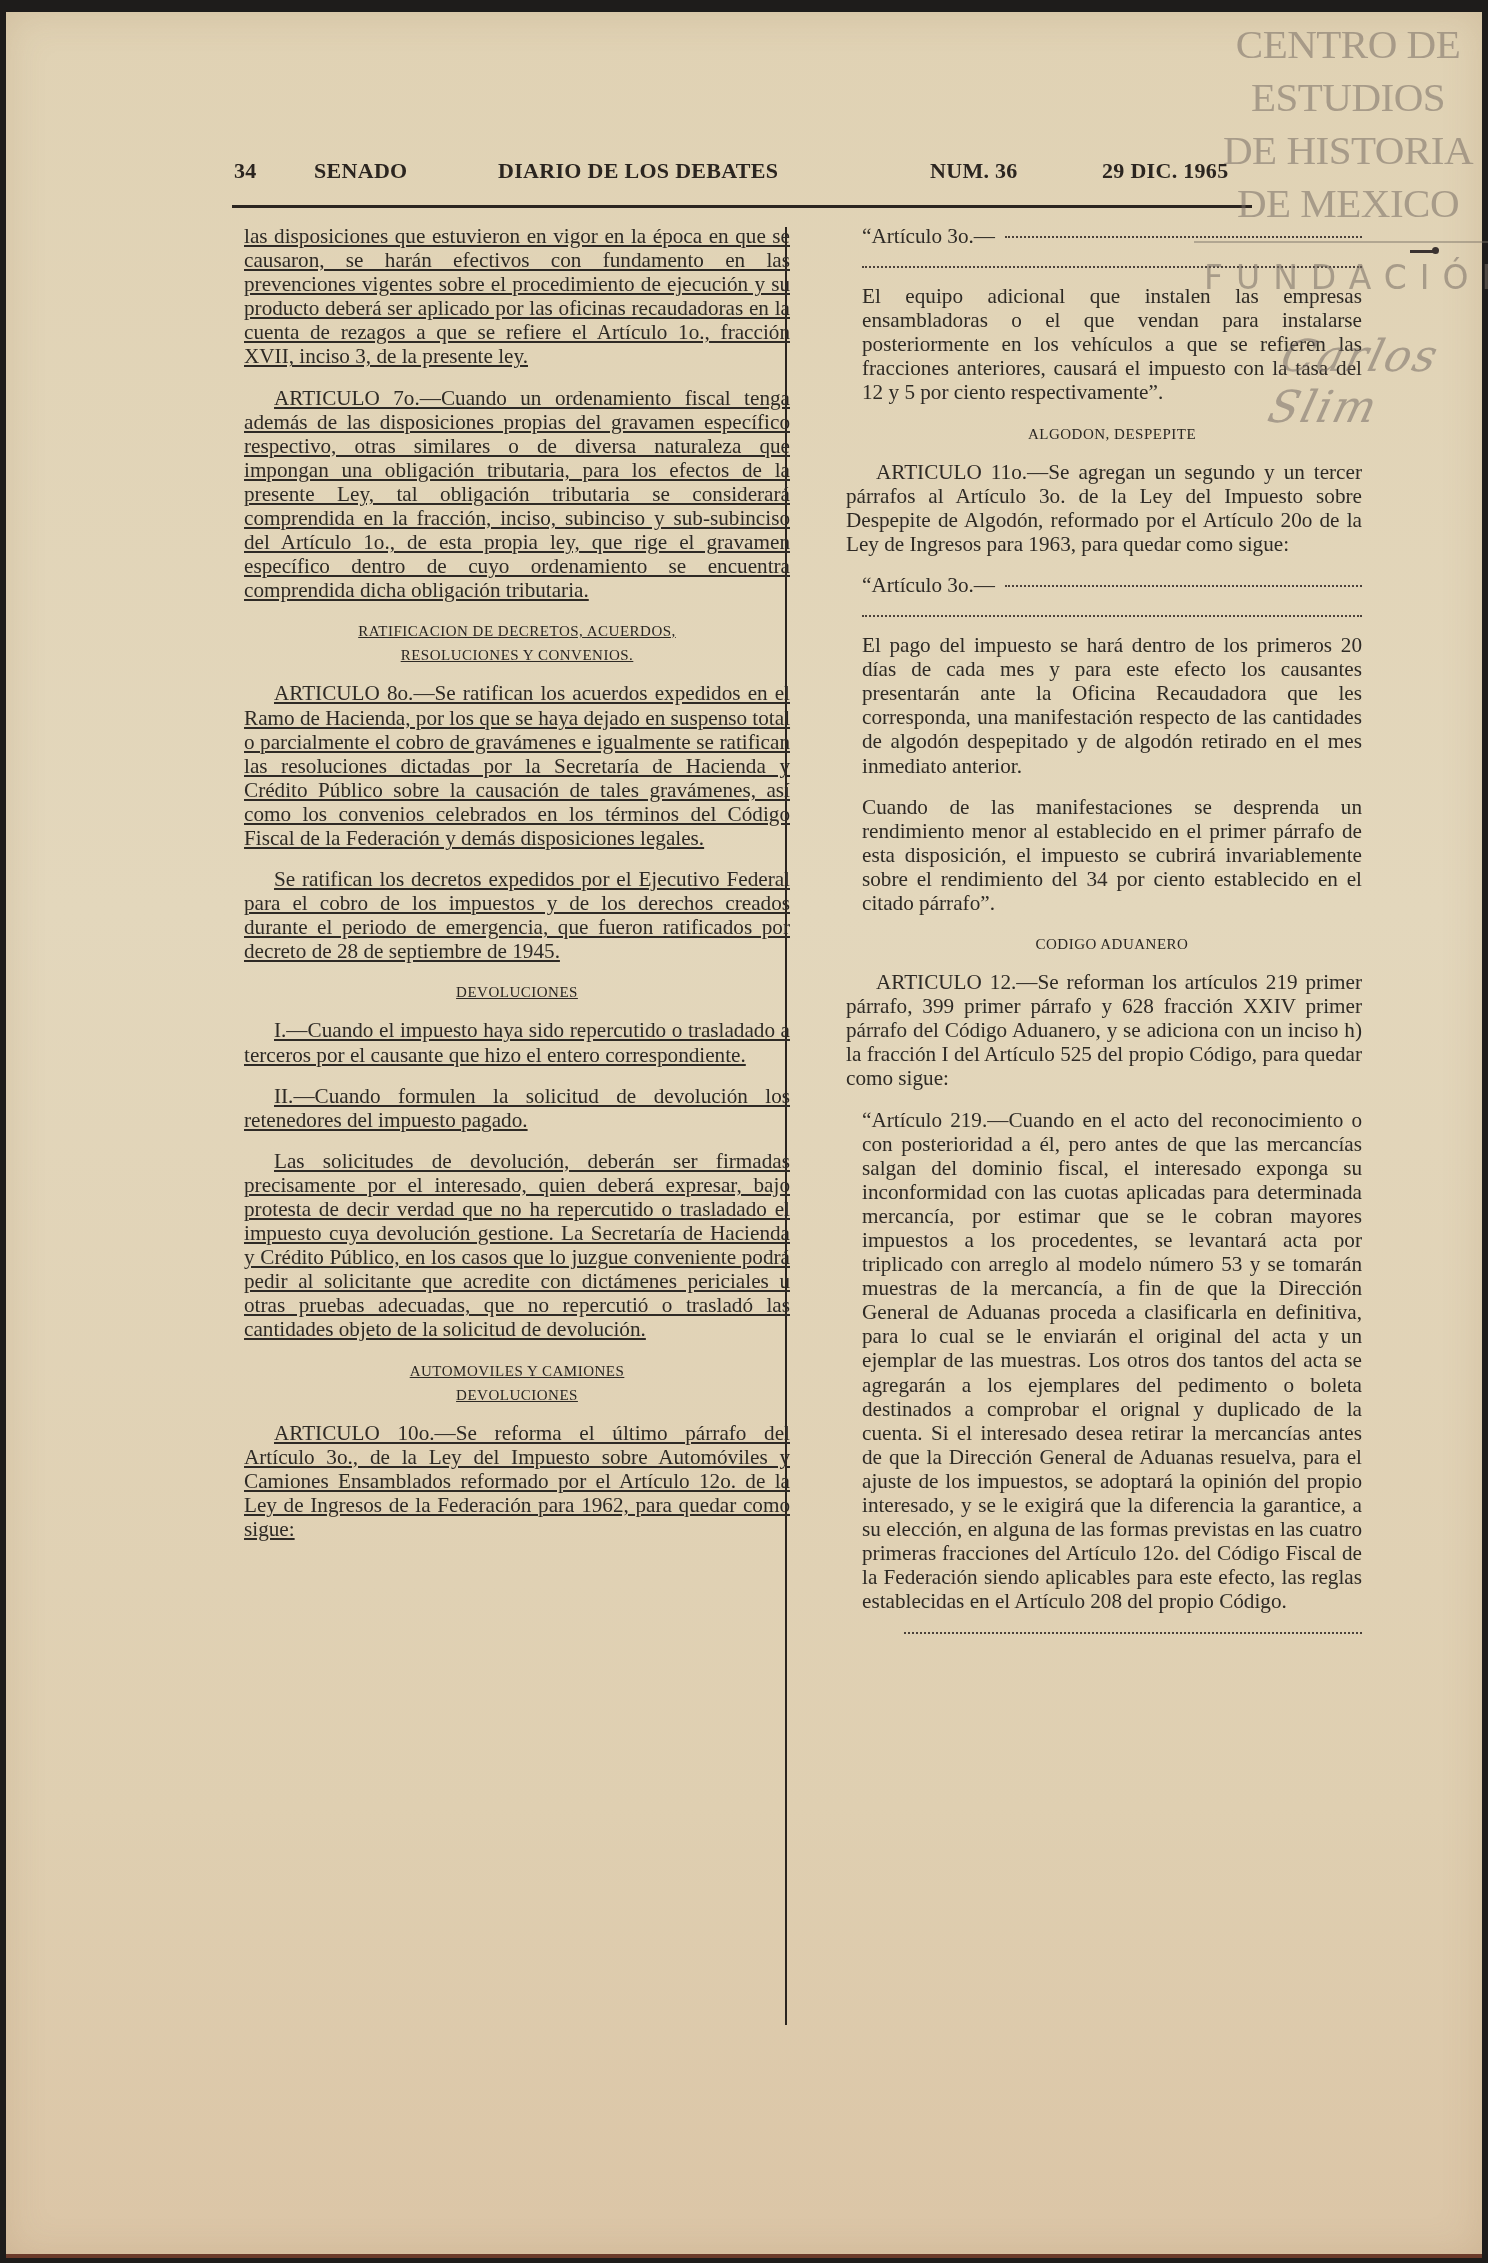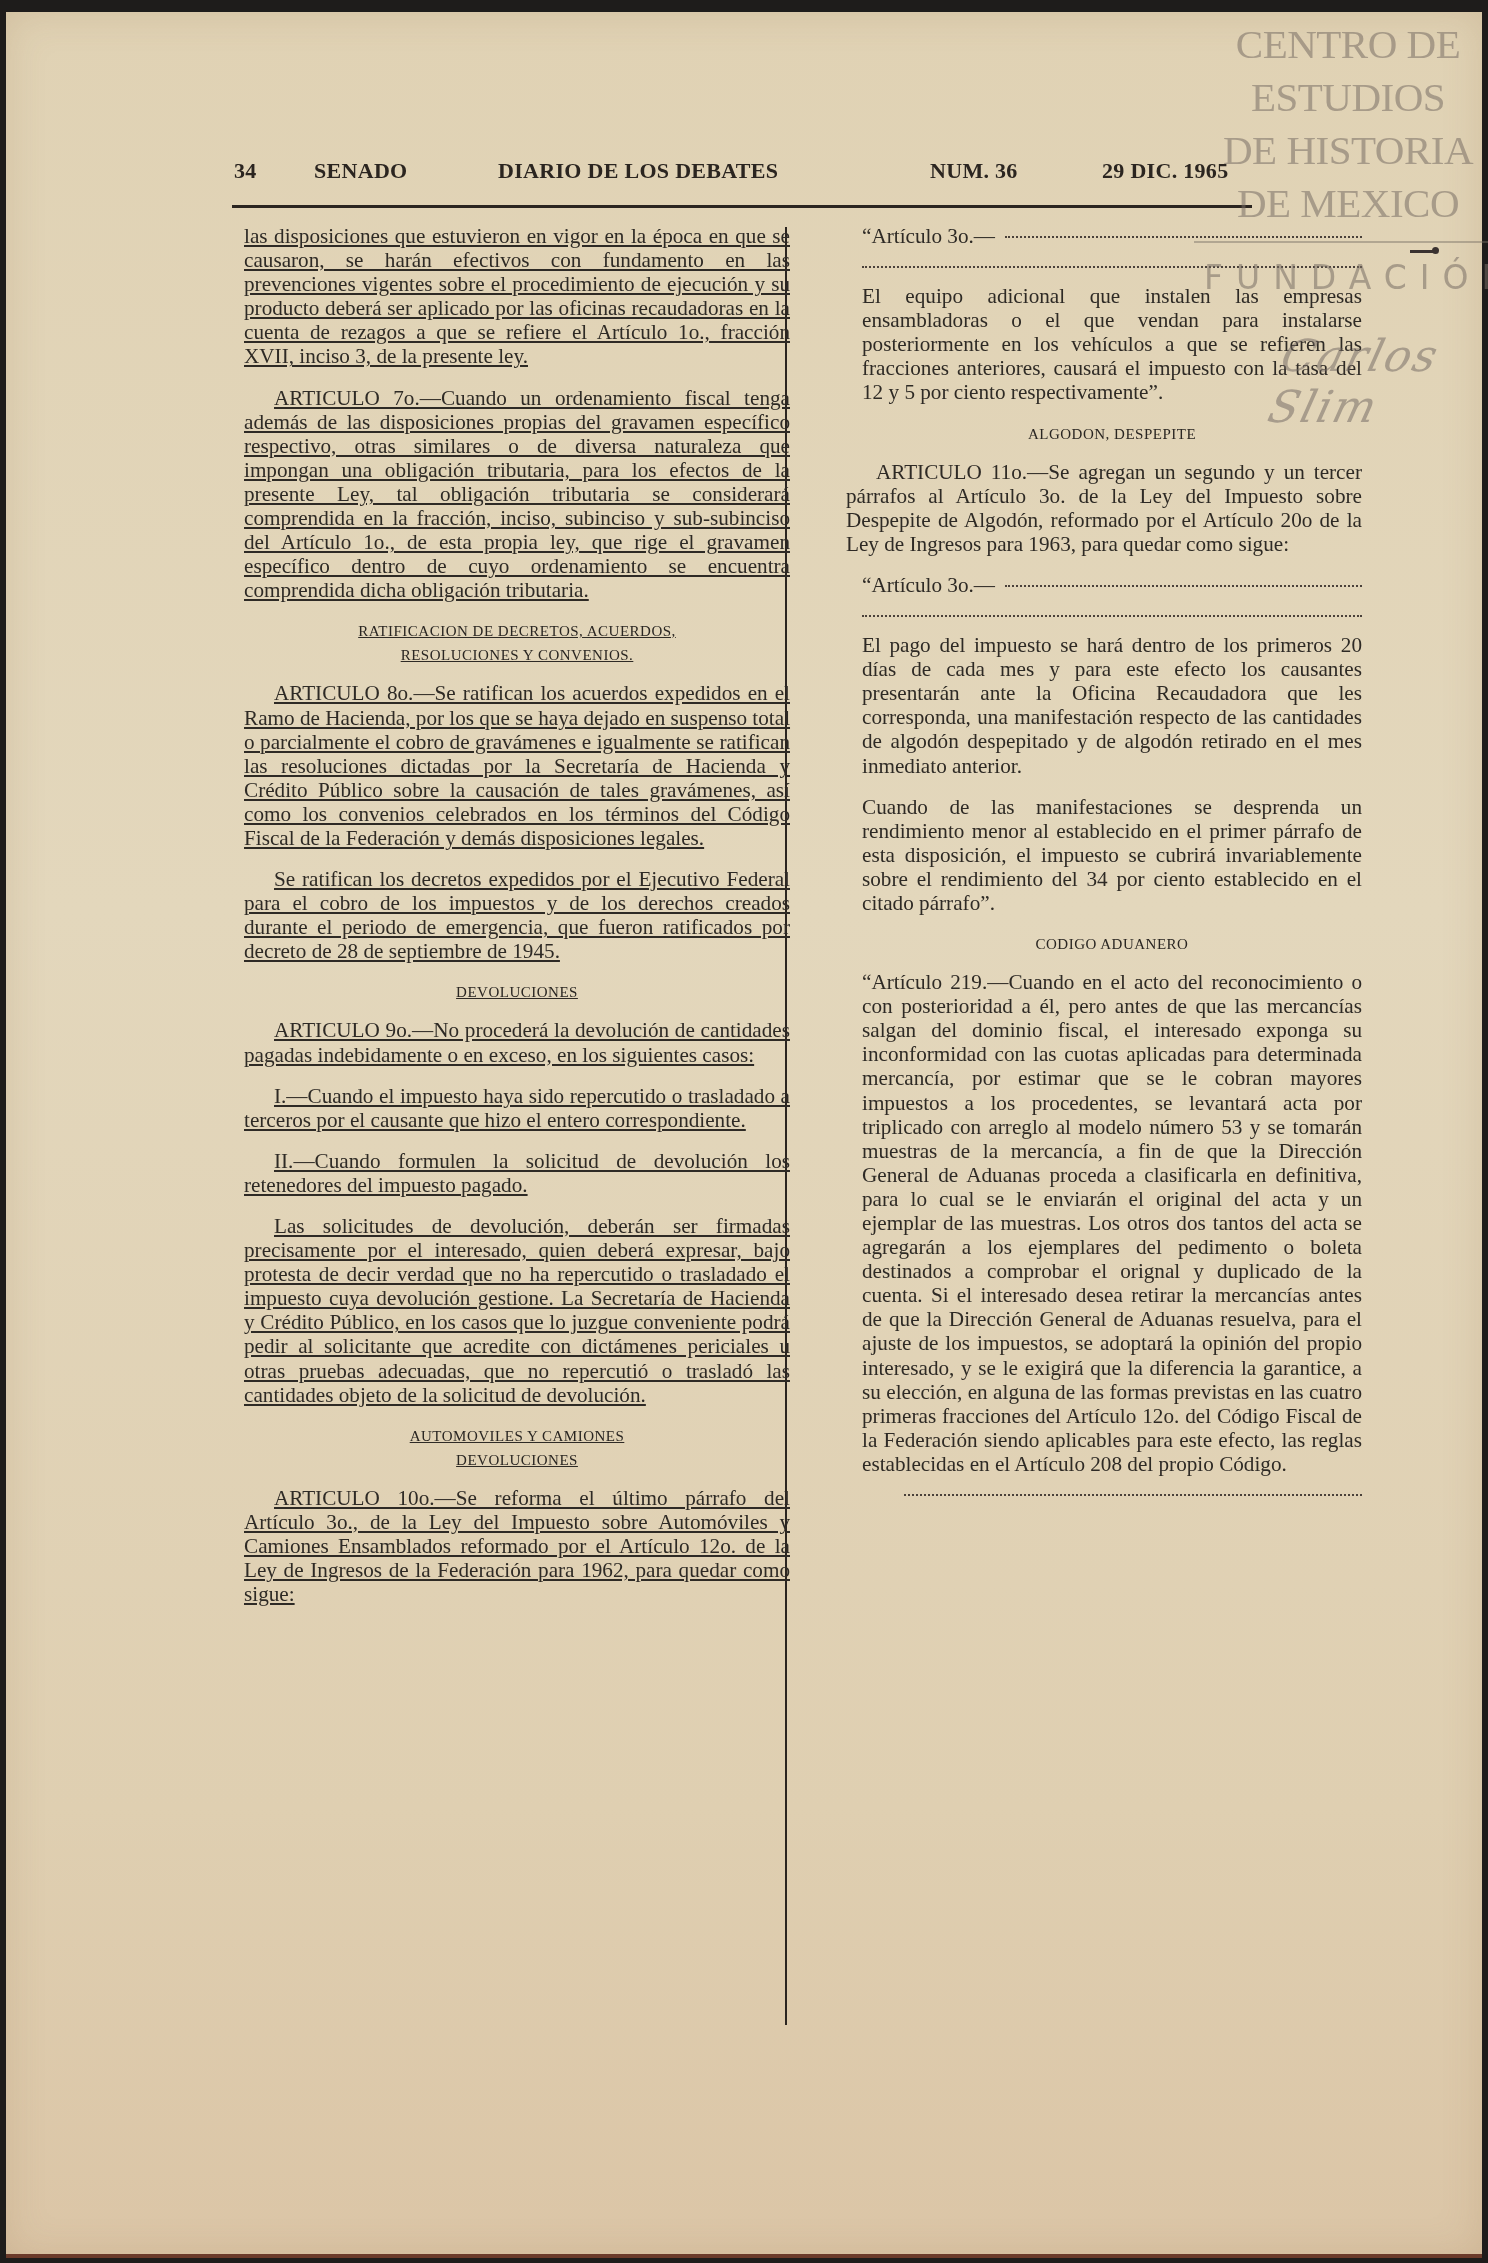--- a/index.html
+++ b/index.html
@@ -157,21 +157,20 @@
     <p class="para indent">ARTICULO 7o.—Cuando un ordenamiento fiscal tenga además de las disposiciones propias del gravamen específico respectivo, otras similares o de diversa naturaleza que impongan una obligación tributaria, para los efectos de la presente Ley, tal obligación tributaria se considerará comprendida en la fracción, inciso, subinciso y sub-subinciso del Artículo 1o., de esta propia ley, que rige el gravamen específico dentro de cuyo ordenamiento se encuentra comprendida dicha obligación tributaria.</p>
 
     <h3>
       <span>RATIFICACION DE DECRETOS, ACUERDOS,</span><br>
       <span>RESOLUCIONES Y CONVENIOS.</span>
     </h3>
     <p class="para indent">ARTICULO 8o.—Se ratifican los acuerdos expedidos en el Ramo de Hacienda, por los que se haya dejado en suspenso total o parcialmente el cobro de gravámenes e igualmente se ratifican las resoluciones dictadas por la Secretaría de Hacienda y Crédito Público sobre la causación de tales gravámenes, así como los convenios celebrados en los términos del Código Fiscal de la Federación y demás disposiciones legales.</p>
     <p class="para indent">Se ratifican los decretos expedidos por el Ejecutivo Federal para el cobro de los impuestos y de los derechos creados durante el periodo de emergencia, que fueron ratificados por decreto de 28 de septiembre de 1945.</p>
 
     <h3>DEVOLUCIONES</h3>
-    <p class="para indent">ARTICULO 9o.—No procederá la devolución de cantidades pagadas indebidamente o en exceso, en los siguientes casos:</p>
     <p class="para indent">I.—Cuando el impuesto haya sido repercutido o trasladado a terceros por el causante que hizo el entero correspondiente.</p>
     <p class="para indent">II.—Cuando formulen la solicitud de devolución los retenedores del impuesto pagado.</p>
     <p class="para indent">Las solicitudes de devolución, deberán ser firmadas precisamente por el interesado, quien deberá expresar, bajo protesta de decir verdad que no ha repercutido o trasladado el impuesto cuya devolución gestione. La Secretaría de Hacienda y Crédito Público, en los casos que lo juzgue conveniente podrá pedir al solicitante que acredite con dictámenes periciales u otras pruebas adecuadas, que no repercutió o trasladó las cantidades objeto de la solicitud de devolución.</p>
 
     <h3>
       <span>AUTOMOVILES Y CAMIONES</span><br>
       <span>DEVOLUCIONES</span>
     </h3>
     <p class="para indent">ARTICULO 10o.—Se reforma el último párrafo del Artículo 3o., de la Ley del Impuesto sobre Automóviles y Camiones Ensamblados reformado por el Artículo 12o. de la Ley de Ingresos de la Federación para 1962, para quedar como sigue:</p>
   </div>
@@ -189,20 +188,21 @@
 
     <div class="quote-line">
       <span>“Artículo 3o.—</span>
       <span class="dots"></span>
     </div>
     <div class="dot-row"></div>
     <p class="para">El pago del impuesto se hará dentro de los primeros 20 días de cada mes y para este efecto los causantes presentarán ante la Oficina Recaudadora que les corresponda, una manifestación respecto de las cantidades de algodón despepitado y de algodón retirado en el mes inmediato anterior.</p>
     <p class="para">Cuando de las manifestaciones se desprenda un rendimiento menor al establecido en el primer párrafo de esta disposición, el impuesto se cubrirá invariablemente sobre el rendimiento del 34 por ciento establecido en el citado párrafo”.</p>
 
     <h3>CODIGO ADUANERO</h3>
+    <p class="para indent" style="margin-left:-16px">ARTICULO 12.—Se reforman los artículos 219 primer párrafo, 399 primer párrafo y 628 fracción XXIV primer párrafo del Código Aduanero, y se adiciona con un inciso h) la fracción I del Artículo 525 del propio Código, para quedar como sigue:</p>
     <p class="blockquote" style="margin-bottom:10px">“Artículo 219.—Cuando en el acto del reconocimiento o con posterioridad a él, pero antes de que las mercancías salgan del dominio fiscal, el interesado exponga su inconformidad con las cuotas aplicadas para determinada mercancía, por estimar que se le cobran mayores impuestos a los procedentes, se levantará acta por triplicado con arreglo al modelo número 53 y se tomarán muestras de la mercancía, a fin de que la Dirección General de Aduanas proceda a clasificarla en definitiva, para lo cual se le enviarán el original del acta y un ejemplar de las muestras. Los otros dos tantos del acta se agregarán a los ejemplares del pedimento o boleta destinados a comprobar el orignal y duplicado de la cuenta. Si el interesado desea retirar la mercancías antes de que la Dirección General de Aduanas resuelva, para el ajuste de los impuestos, se adoptará la opinión del propio interesado, y se le exigirá que la diferencia la garantice, a su elección, en alguna de las formas previstas en las cuatro primeras fracciones del Artículo 12o. del Código Fiscal de la Federación siendo aplicables para este efecto, las reglas establecidas en el Artículo 208 del propio Código.</p>
     <div class="dot-row" style="margin-left:42px"></div>
   </div>
 
   <div class="watermark">
     <div>CENTRO DE</div>
     <div>ESTUDIOS</div>
     <div>DE HISTORIA</div>
     <div>DE MEXICO</div>
   </div>

